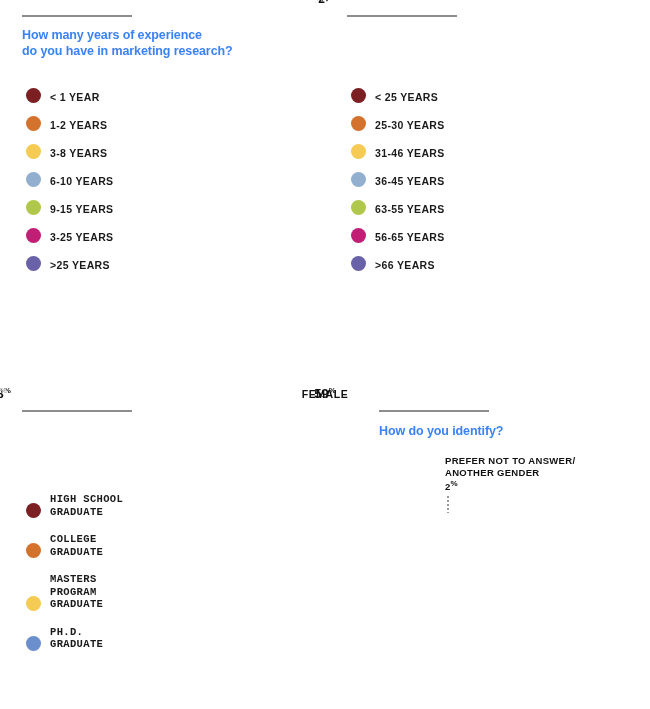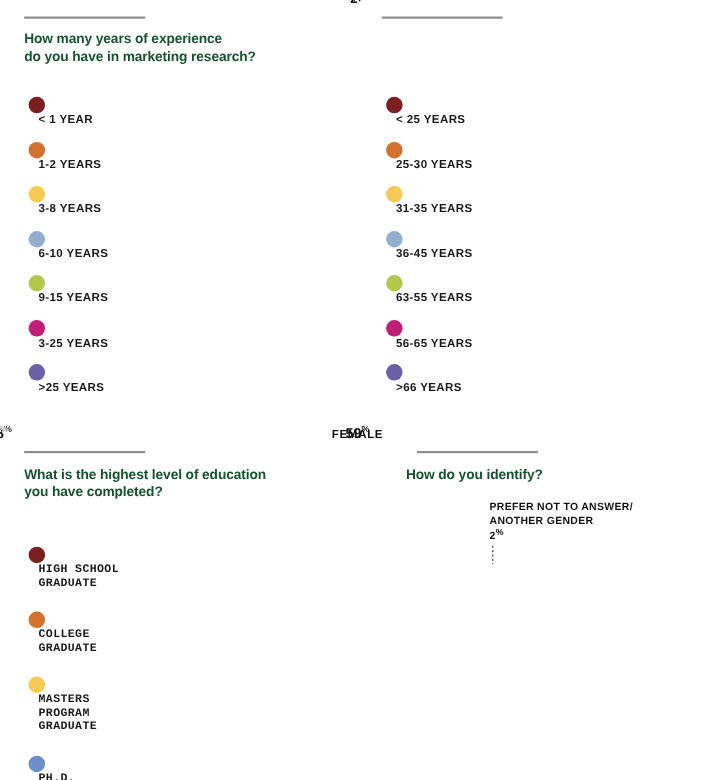--- a/index.html
+++ b/index.html
@@ -26,32 +26,31 @@
   .rule {
     position: absolute;
     height: 2px;
     background: #8d8d8d;
   }
   .panel-title {
     position: absolute;
     font-size: 12.5px;
     font-weight: 600;
     line-height: 15.5px;
-    color: #14532d;
+    color: #3b82f6;
     letter-spacing: -0.1px;
     white-space: pre-line;
   }
 
   
   .legend { position: absolute; }
   .legend-item {
     display: flex;
-    align-items: flex-start;
+    align-items: flex-end;
     margin-bottom: 13px;
-    flex-direction: column;
   }
   .legend-swatch {
     width: 15px;
     height: 15px;
     border-radius: 50%;
     flex: 0 0 15px;
     margin-top: 0px;
   }
   .legend-label {
     margin-left: 9px;
@@ -166,21 +165,21 @@
       <div class="legend-item">
         <span class="legend-swatch" style="background: rgb(123, 31, 34);"></span>
         <span class="legend-label">&lt; 25 YEARS</span>
       </div>
       <div class="legend-item">
         <span class="legend-swatch" style="background: rgb(210, 114, 44);"></span>
         <span class="legend-label">25-30 YEARS</span>
       </div>
       <div class="legend-item">
         <span class="legend-swatch" style="background: rgb(245, 203, 83);"></span>
-        <span class="legend-label">31-35 YEARS</span>
+        <span class="legend-label">31-46 YEARS</span>
       </div>
       <div class="legend-item">
         <span class="legend-swatch" style="background: rgb(147, 175, 208);"></span>
         <span class="legend-label">36-45 YEARS</span>
       </div>
       <div class="legend-item">
         <span class="legend-swatch" style="background: rgb(175, 200, 75);"></span>
         <span class="legend-label">63-55 YEARS</span>
       </div>
       <div class="legend-item">
@@ -222,22 +221,20 @@
         </g>
         <g>
           <text class="slice-label" x="NaN" y="NaN" fill="#111111" font-size="12px"><tspan>2</tspan><tspan class="pct" baseline-shift="super">%</tspan></text>
         </g>
       </svg>
     </div>
 </div>
 
 <div class="panel" id="panel-education">
   <div class="rule" style="left:22px; top:15px; width:110px;"></div>
-  <div class="panel-title" style="left:22px; top:29px; width:290px;">What is the highest level of education
-you have completed?</div>
   <div class="legend legend-multiline" id="legend-education" style="left:26px; top:98px;">
       <div class="legend-item">
         <span class="legend-swatch" style="background: rgb(123, 31, 34);"></span>
         <span class="legend-label">HIGH SCHOOL
 GRADUATE</span>
       </div>
       <div class="legend-item">
         <span class="legend-swatch" style="background: rgb(210, 114, 44);"></span>
         <span class="legend-label">COLLEGE
 GRADUATE</span>
@@ -271,21 +268,21 @@
         </g>
         <g>
           <text class="slice-label" x="NaN" y="NaN" fill="#FFFFFF" font-size="13px"><tspan>6</tspan><tspan class="pct" baseline-shift="super">%</tspan></text>
         </g>
       </svg>
     </div>
 </div>
 
 <div class="panel" id="panel-gender">
   <div class="rule" style="left:54px; top:15px; width:110px;"></div>
-  <div class="panel-title" style="left:44px; top:29px; width:260px;">How do you identify?</div>
+  <div class="panel-title" style="left:54px; top:29px; width:260px;">How do you identify?</div>
   <div class="pie-wrap" id="pie-gender" style="left:0; top:0;">
       <svg class="pie-svg" width="325" height="314" viewBox="0 0 325 314">
         <path d="M NaN NaN L NaN NaN A 82 82 0 0 1 NaN NaN Z" fill="#7B1F22" stroke="#ffffff" stroke-width="1"></path>
         <path d="M NaN NaN L NaN NaN A 82 82 0 0 1 NaN NaN Z" fill="#D2722C" stroke="#ffffff" stroke-width="1"></path>
         <path d="M NaN NaN L NaN NaN A 82 82 0 1 1 NaN NaN Z" fill="#F5CB53" stroke="#ffffff" stroke-width="1"></path>
         <g>
           <text class="slice-label" x="NaN" y="NaN" fill="#FFFFFF" font-size="10.5px" letter-spacing="0.6">MALE</text>
           <text class="slice-label" x="NaN" y="NaN" fill="#FFFFFF" font-size="13px"><tspan>39</tspan><tspan class="pct" baseline-shift="super">%</tspan></text>
         </g>
         <g>

